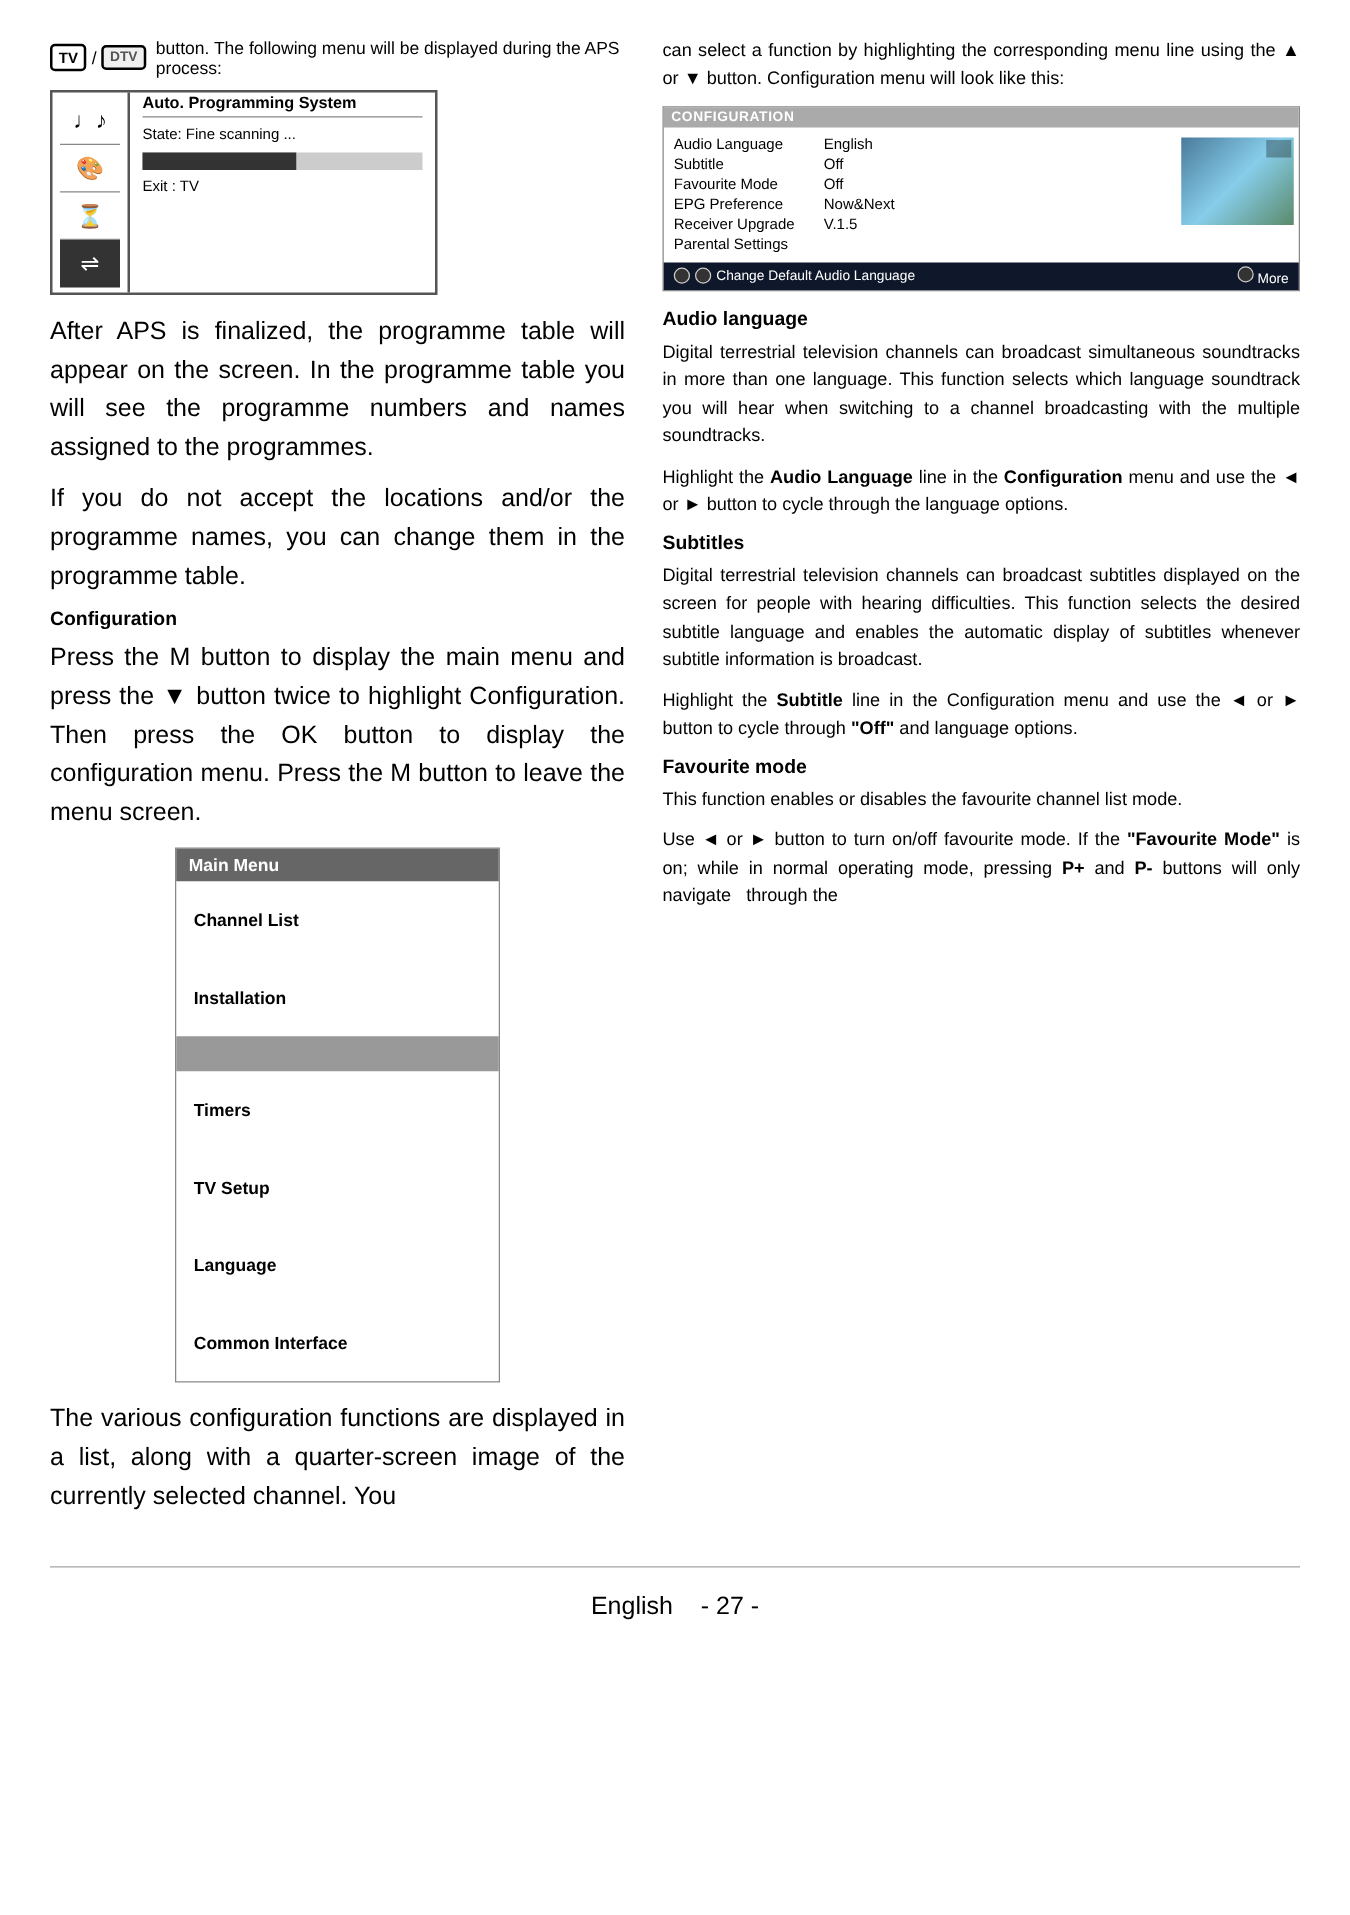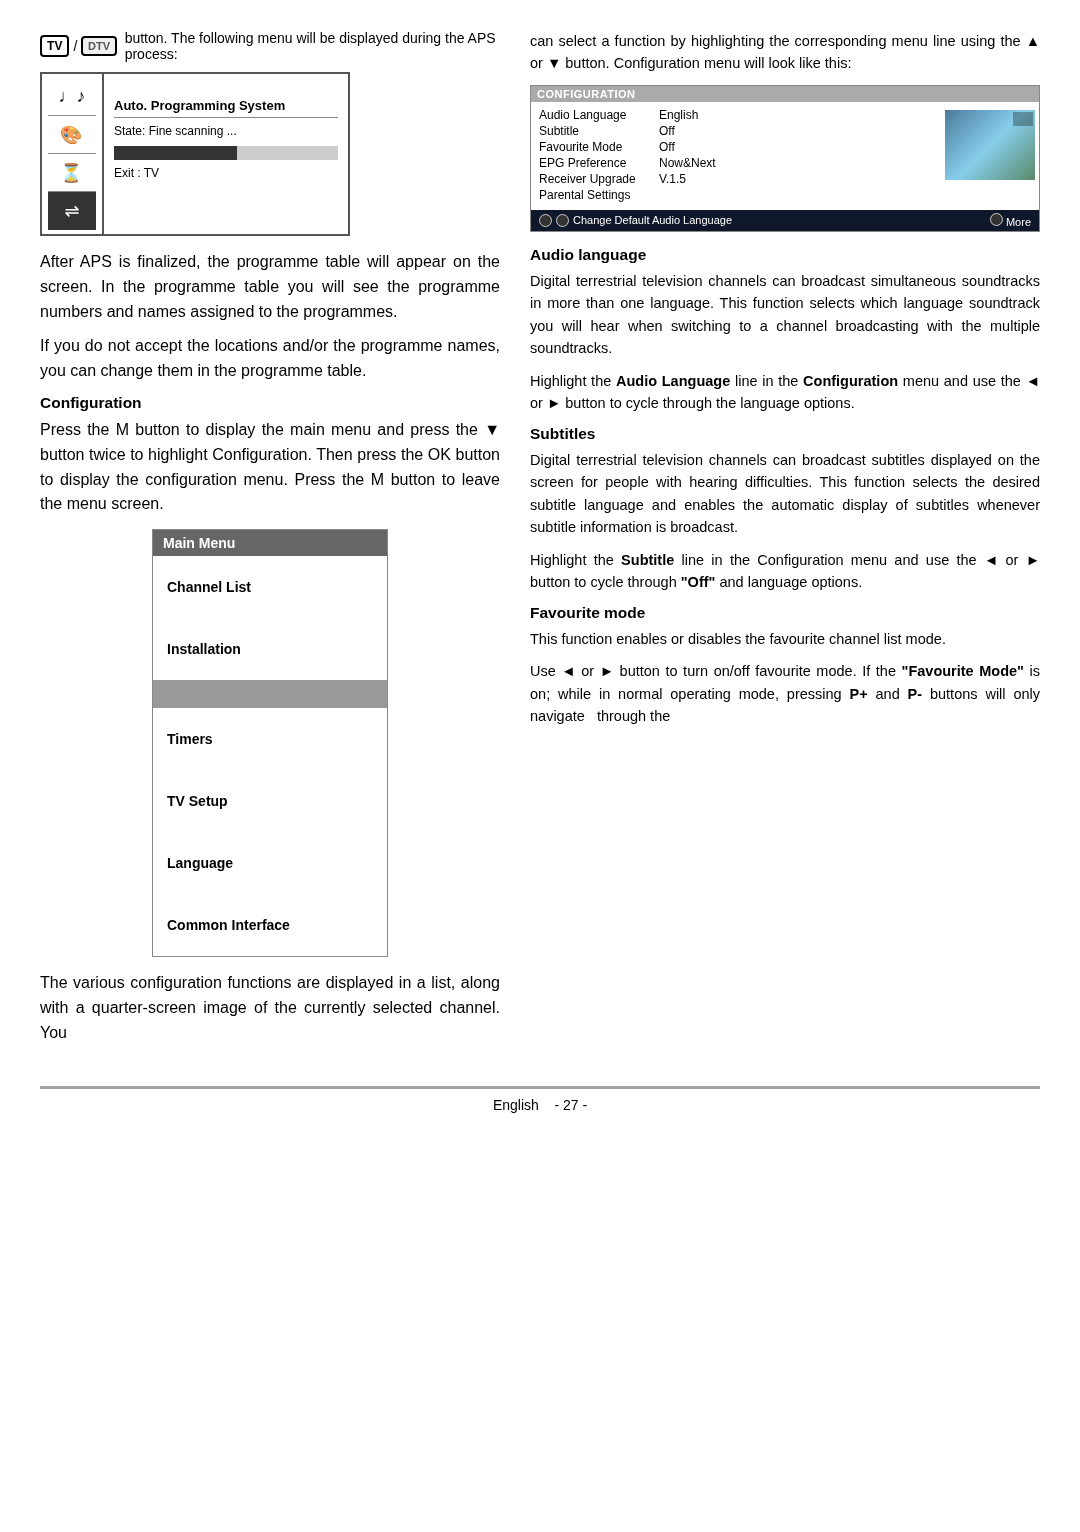--- a/index.html
+++ b/index.html
@@ -81,21 +81,21 @@
     .aps-icon-row.selected {
       background: #333;
       color: #fff;
     }
     .aps-icon-row:last-child {
       border-bottom: none;
     }
     .aps-right-col {
       display: inline-block;
       vertical-align: top;
-      padding: 24px 10px;
+      padding: 0 10px;
       width: 284px;
     }
     .aps-title {
       font-weight: bold;
       font-size: 13px;
       border-bottom: 1px solid #888;
       padding-bottom: 4px;
       margin-bottom: 6px;
     }
     .aps-state {
@@ -112,36 +112,36 @@
       background: #333;
       height: 100%;
       width: 55%;
     }
     .aps-exit {
       font-size: 12px;
       text-align: left;
     }
     
     .body-text {
-      font-size: 16px;
+      font-size: 20px;
       line-height: 1.55;
       margin-bottom: 10px;
       text-align: justify;
     }
     
     .section-heading {
       font-weight: bold;
       font-size: 15.5px;
       margin-bottom: 6px;
       margin-top: 4px;
     }
     
     .main-menu-box {
       border: 1px solid #888;
-      width: 236px;
+      width: 260px;
       margin: 12px auto 14px auto;
     }
     .main-menu-title {
       background: #666;
       color: #fff;
       font-weight: bold;
       font-size: 14px;
       padding: 5px 10px;
     }
     .main-menu-item {
@@ -230,24 +230,24 @@
     
     .right-body-text {
       font-size: 14.5px;
       line-height: 1.55;
       margin-bottom: 10px;
       text-align: justify;
     }
     
     .page-footer {
       text-align: center;
-      font-size: 14px;
+      font-size: 20px;
       margin-top: 30px;
-      padding-top: 8px;
-      border-top: 3px solid #a3a3a3;
+      padding-top: 20px;
+      border-top: 1px solid #a3a3a3;
     }
     b { font-weight: bold; }
   </style>
 </head>
 <body>
 
 <div class="page-layout">
 
   <div class="left-col">
 

